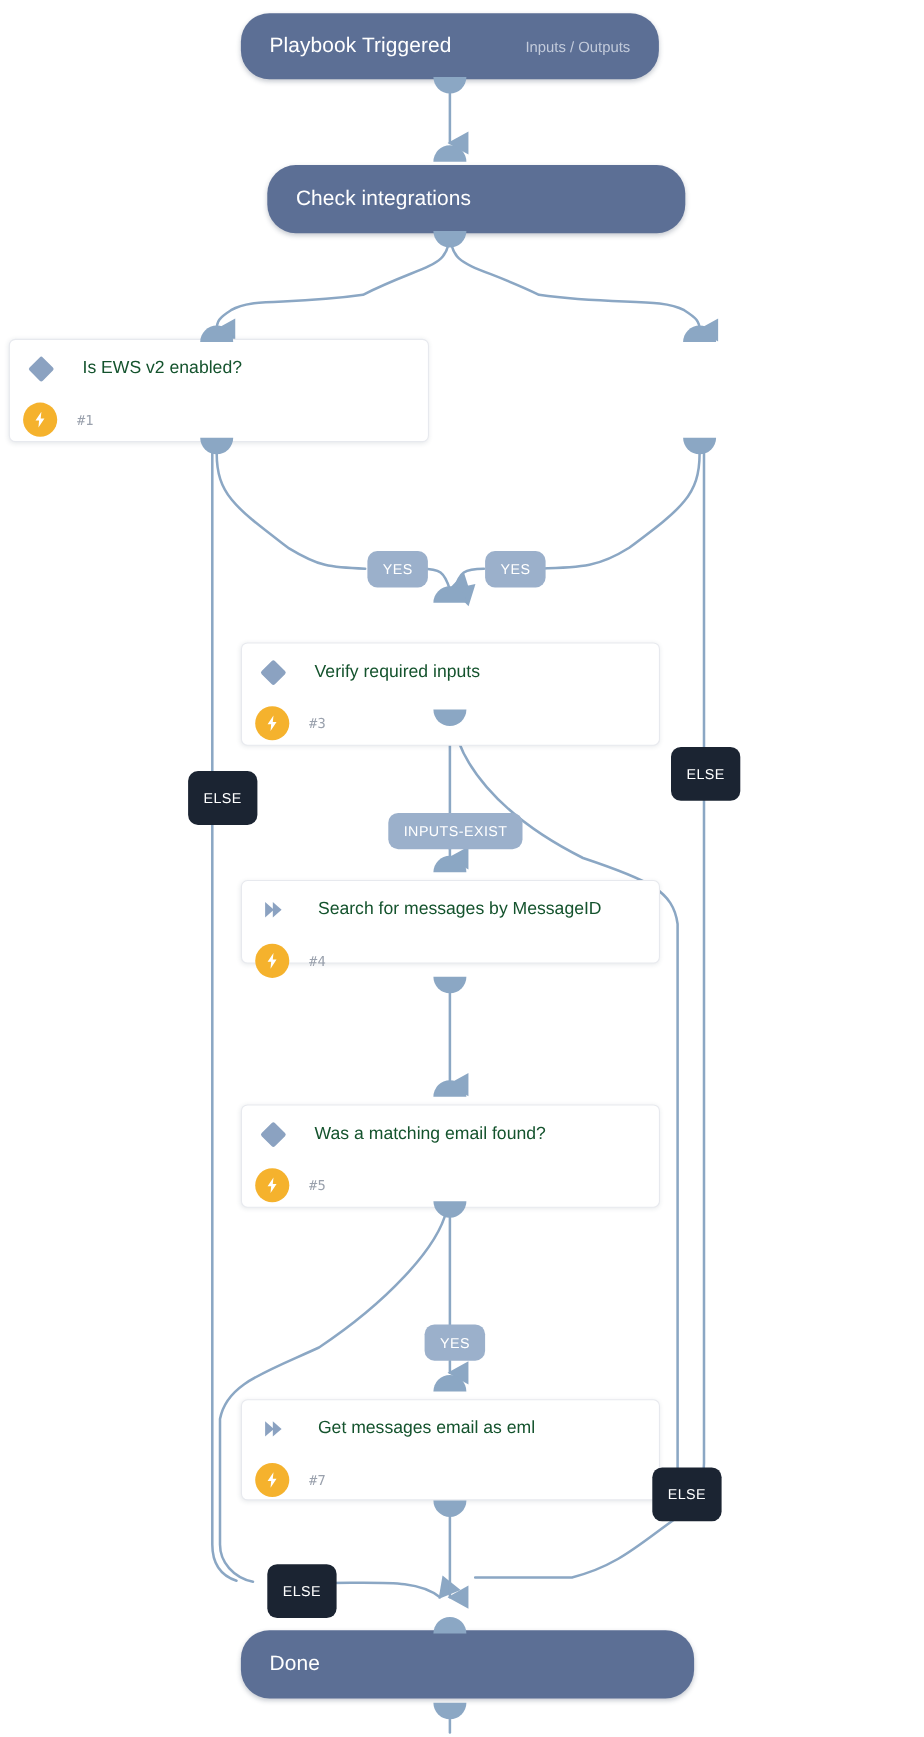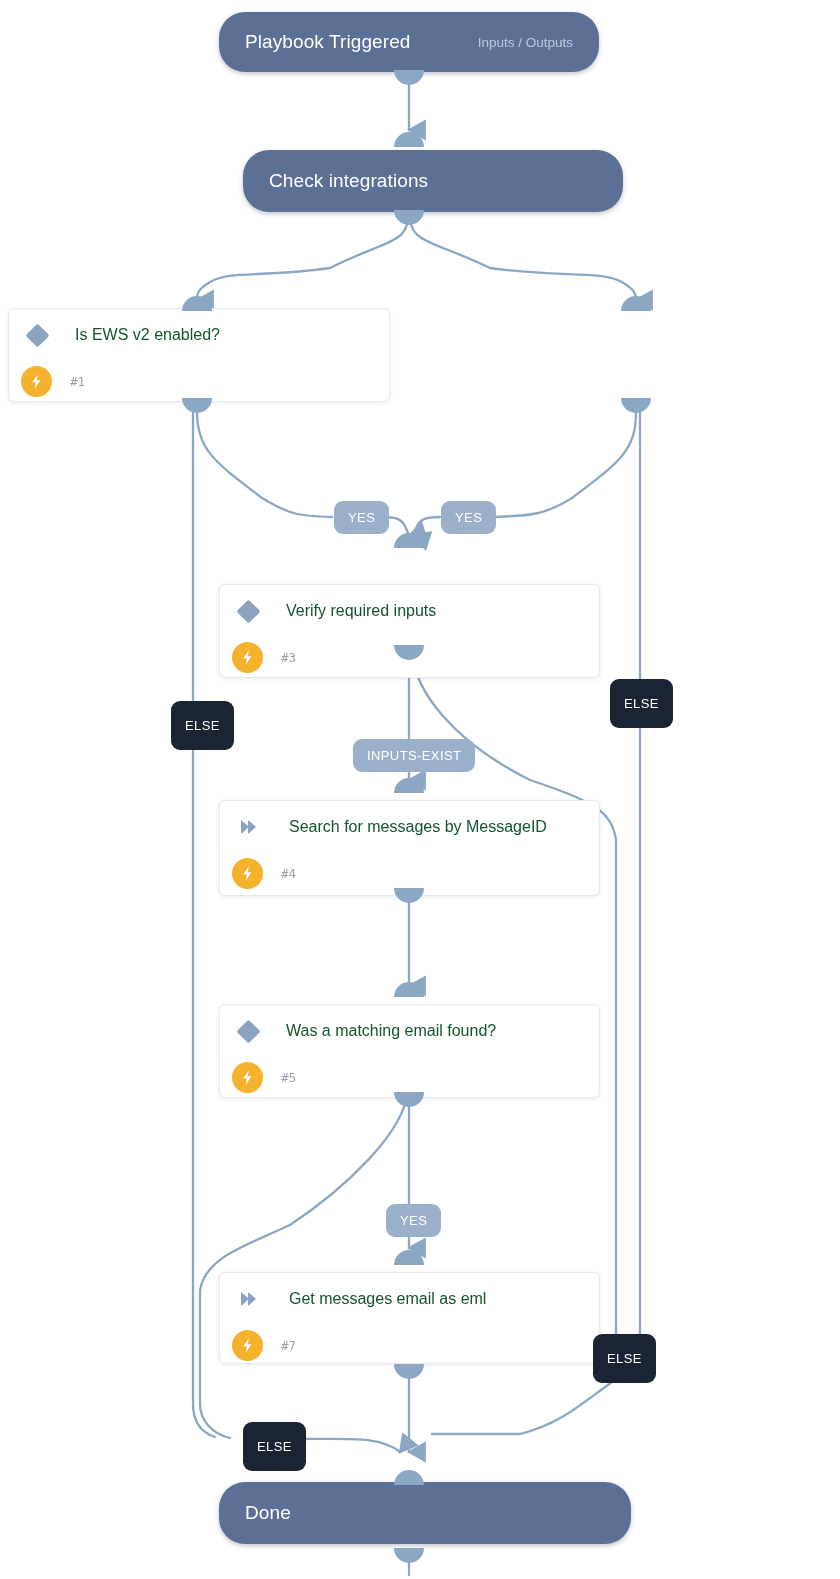--- a/index.html
+++ b/index.html
@@ -256,21 +256,21 @@
     <div class="card-row card-bottom">
       <span class="bolt-badge">
         <svg width="17" height="17" viewBox="0 0 24 24" aria-hidden="true">
             <path d="M13.6 2 6 13.2h4.6L9.8 22 17.5 10.4h-4.8L13.6 2z" fill="#ffffff"></path>
           </svg>
       </span>
       <span class="card-num">#3</span>
     </div>
   </div>
 
-  <div class="card" style="left:219px; top:800px; width:381px; height:96px;">
+  <div class="card" style="left:219px; top:800px; width:381px; height:76px;">
     <div class="card-row card-top">
       <span class="chevron-icon">
         <svg width="24" height="24" viewBox="0 0 24 24" aria-hidden="true">
           <path d="M5 5 L13 12 L5 19 Z" fill="#8ba2c1"></path>
           <path d="M12 5 L20 12 L12 19 Z" fill="#8ba2c1"></path>
         </svg>
       </span>
       <span class="card-title">Search for messages by MessageID</span>
     </div>
     <div class="card-row card-bottom">

